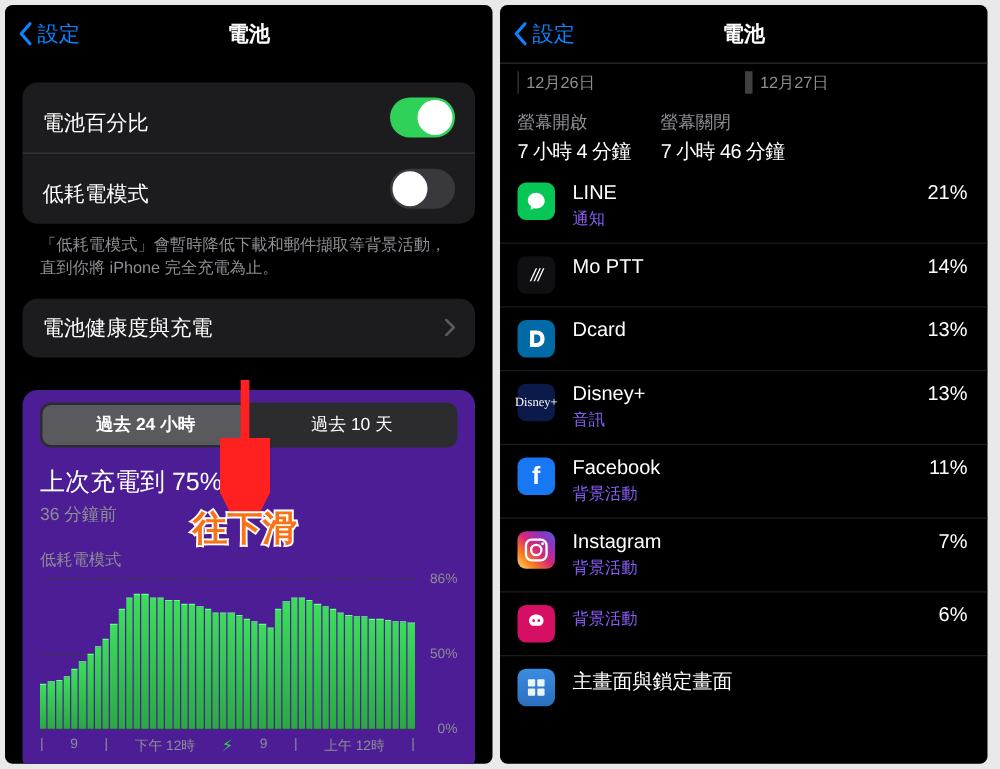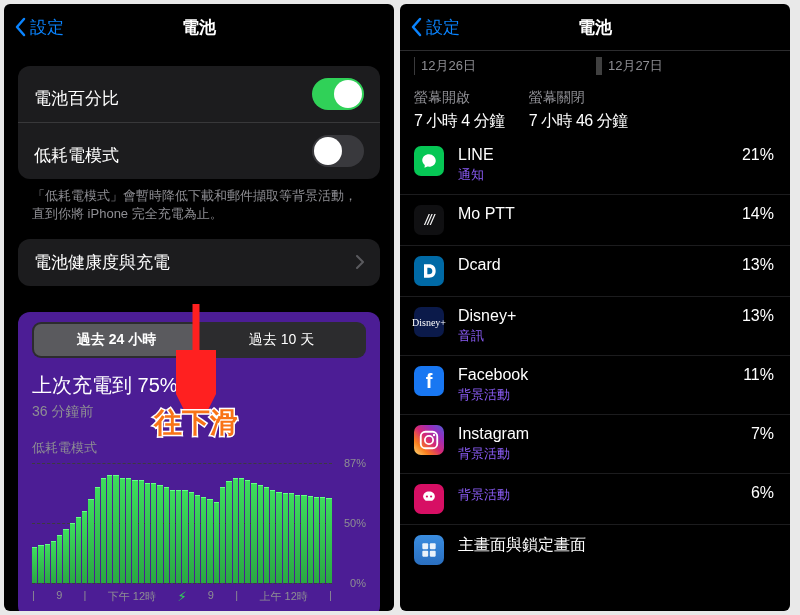--- a/index.html
+++ b/index.html
@@ -246,21 +246,21 @@
       <div class="seg-item">過去 10 天</div>
     </div>
 
     <div class="lastcharge-title">上次充電到 75%</div>
     <div class="lastcharge-sub">36 分鐘前</div>
 
     <div class="mini-hdr">低耗電模式</div>
 
     <div class="bars-wrap">
       <div class="grid-line" style="top:0%"></div>
-      <div class="grid-label" style="top:0%">87%</div>
+      <div class="grid-label" style="top:0%">86%</div>
       <div class="grid-line" style="top:50%"></div>
       <div class="grid-label" style="top:50%">50%</div>
       <div class="grid-line" style="top:100%"></div>
       <div class="grid-label" style="top:100%">0%</div>
       <div class="bars" id="bars">
           <div class="bar" style="height: 30%;"></div>
           <div class="bar" style="height: 32%;"></div>
           <div class="bar" style="height: 33%;"></div>
           <div class="bar" style="height: 35%;"></div>
           <div class="bar" style="height: 40%;"></div>

